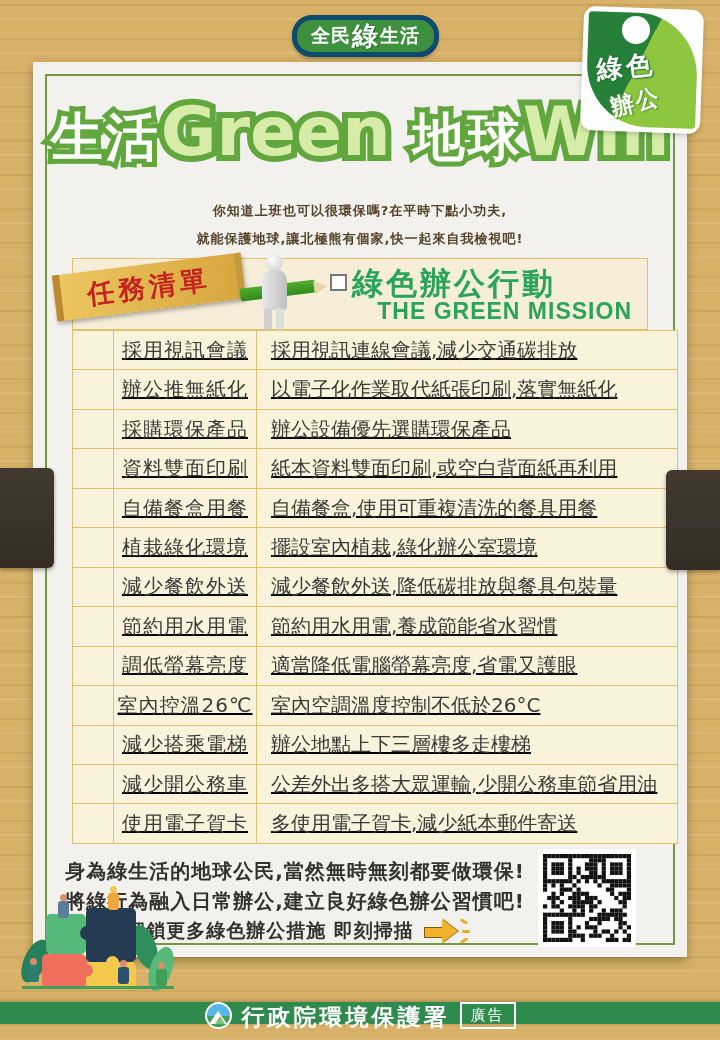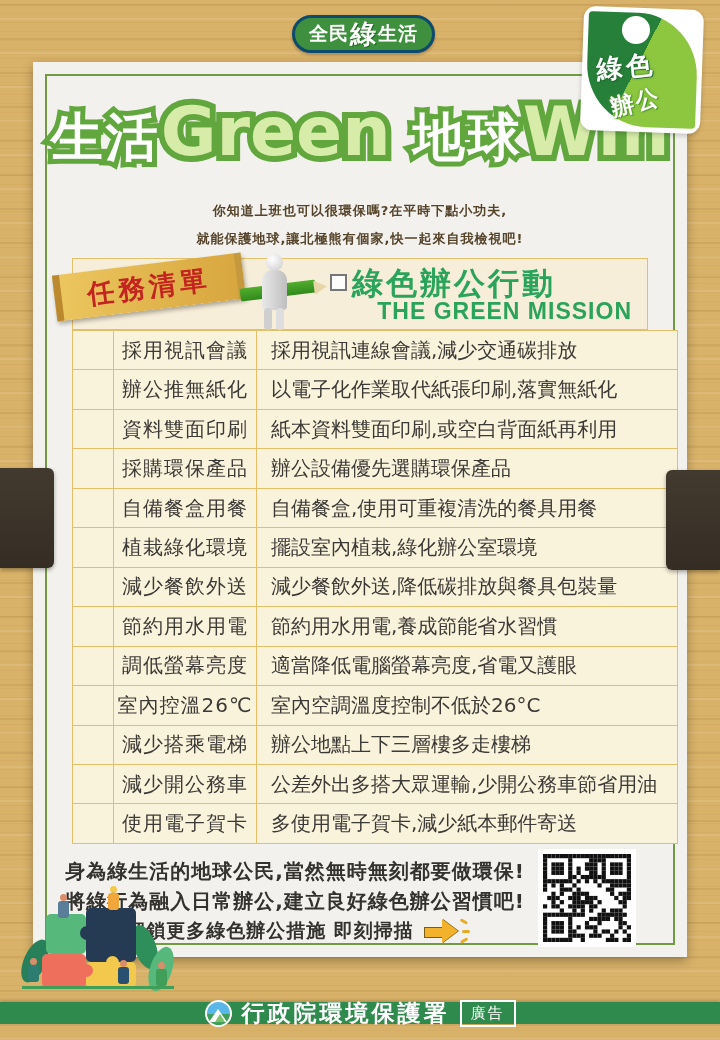--- a/index.html
+++ b/index.html
@@ -12,21 +12,21 @@
         rgba(255,255,255,.10) 0 2px, rgba(0,0,0,0) 2px 14px,
         rgba(110,70,20,.10) 14px 16px, rgba(0,0,0,0) 16px 34px),
       repeating-linear-gradient(0deg,
         rgba(160,110,40,.08) 0 1px, rgba(0,0,0,0) 1px 9px);
   }
   .abs{position:absolute;}
 
   
   .pill{
     left:292px;top:15px;height:32px;padding:0 14px;
-    background:#3e8f3e;border:3px solid #0c4a6e;border-radius:20px;
+    background:#3e8f3e;border:5px solid #0c4a6e;border-radius:20px;
     display:flex;align-items:center;gap:1px;
     color:#fff;font-weight:bold;font-size:19px;letter-spacing:1px;
     box-shadow:0 2px 3px rgba(0,0,0,.25);
   }
   .pill .big{font-size:26px;text-shadow:1px 1px 0 #1c6b1c;}
 
   
   .leaf-logo{left:582px;top:8px;width:120px;height:124px;z-index:9;}
   .leaf-tile{position:absolute;inset:0;background:#fff;border-radius:12px;
     transform:rotate(2deg);box-shadow:0 2px 5px rgba(0,0,0,.2);}
@@ -86,21 +86,21 @@
   .pencil-tip{position:absolute;left:74px;top:26px;width:0;height:0;transform:rotate(-7deg);
     border-left:13px solid #e7d6a8;border-top:7px solid transparent;border-bottom:7px solid transparent;}
   .checkbox{left:330px;top:274px;width:13px;height:13px;border:2px solid #777;background:#fdfdfb;z-index:4;}
 
   .heading{left:352px;top:263px;font-size:31px;font-weight:bold;color:#2aa45a;
     letter-spacing:3px;z-index:4;white-space:nowrap;}
   .subheading{top:298px;right:88px;font-size:23px;font-weight:bold;color:#2aa45a;
     letter-spacing:1px;z-index:4;font-family:"Liberation Sans",sans-serif;}
 
   
-  .tbl-wrap{left:72px;top:330px;width:576px;height:514px;}
+  .tbl-wrap{left:72px;top:330px;width:576px;height:514px;text-decoration:underline;}
   table.mission{border-collapse:collapse;table-layout:fixed;width:576px;height:514px;}
   table.mission td{border:1.5px solid #e2bf68;background:#faf3dc;font-size:20px;color:#3c3a36;
     overflow:hidden;white-space:nowrap;}
   td.cell-check{width:38px;}
   td.cell-task{width:138px;text-align:center;letter-spacing:1px;padding:0 2px;}
   td.cell-desc{width:400px;text-align:left;padding:0 6px 0 14px;}
 
   
   .outro{left:60px;top:856px;width:470px;text-align:center;font-size:20px;font-weight:bold;
     color:#34322e;line-height:30px;letter-spacing:1px;z-index:3;}
@@ -141,21 +141,21 @@
   .person .p-body{position:absolute;left:0;top:7px;width:11px;height:17px;border-radius:3px;}
   .person.pa{left:6px;top:60px;}  .person.pa .p-body{background:#2d7d72;}
   .person.pb{left:96px;top:62px;} .person.pb .p-body{background:#29506e;}
   .person.pc{left:134px;top:64px;}.person.pc .p-body{background:#3f9e57;}
   .person.pd{left:36px;top:-4px;} .person.pd .p-body{background:#5a7d9a;}
   .person.pe{left:86px;top:-12px;}.person.pe .p-head{background:#f2c94c;}
   .person.pe .p-body{background:#f0a63a;}
 
   
   .footer{left:0;top:1002px;width:720px;height:22px;background:#2f8a4d;
-    display:flex;align-items:center;justify-content:center;gap:10px;z-index:7;
+    display:flex;align-items:flex-start;justify-content:center;gap:10px;z-index:7;
     box-shadow:0 -2px 3px rgba(0,0,0,.18);}
   .epa-logo{position:relative;width:27px;height:27px;border-radius:50%;border:2px solid #fff;
     background:linear-gradient(#58b7e8 52%,#3f9e57 52%);overflow:hidden;box-sizing:border-box;}
   .epa-mtn{position:absolute;left:2px;top:7px;width:0;height:0;
     border-left:9px solid transparent;border-right:9px solid transparent;border-bottom:13px solid #fff;}
   .epa-mtn2{position:absolute;left:8px;top:12px;width:0;height:0;
     border-left:5px solid transparent;border-right:5px solid transparent;border-bottom:8px solid #7cc46f;}
   .footer-text{color:#fff;font-size:23px;font-weight:bold;letter-spacing:3px;}
   .ad-box{border:2px solid #fff;color:#fff;font-size:15px;padding:2px 9px;letter-spacing:2px;}
 </style>
@@ -214,27 +214,27 @@
           <td class="cell-task">採用視訊會議</td>
           <td class="cell-desc">採用視訊連線會議,減少交通碳排放</td>
         </tr>
         <tr>
           <td class="cell-check"></td>
           <td class="cell-task">辦公推無紙化</td>
           <td class="cell-desc">以電子化作業取代紙張印刷,落實無紙化</td>
         </tr>
         <tr>
           <td class="cell-check"></td>
+          <td class="cell-task">採購環保產品</td>
+          <td class="cell-desc">辦公設備優先選購環保產品</td>
+        </tr>
+        <tr>
+          <td class="cell-check"></td>
           <td class="cell-task">資料雙面印刷</td>
           <td class="cell-desc">紙本資料雙面印刷,或空白背面紙再利用</td>
-        </tr>
-        <tr>
-          <td class="cell-check"></td>
-          <td class="cell-task">採購環保產品</td>
-          <td class="cell-desc">辦公設備優先選購環保產品</td>
         </tr>
         <tr>
           <td class="cell-check"></td>
           <td class="cell-task">自備餐盒用餐</td>
           <td class="cell-desc">自備餐盒,使用可重複清洗的餐具用餐</td>
         </tr>
         <tr>
           <td class="cell-check"></td>
           <td class="cell-task">植栽綠化環境</td>
           <td class="cell-desc">擺設室內植栽,綠化辦公室環境</td>

